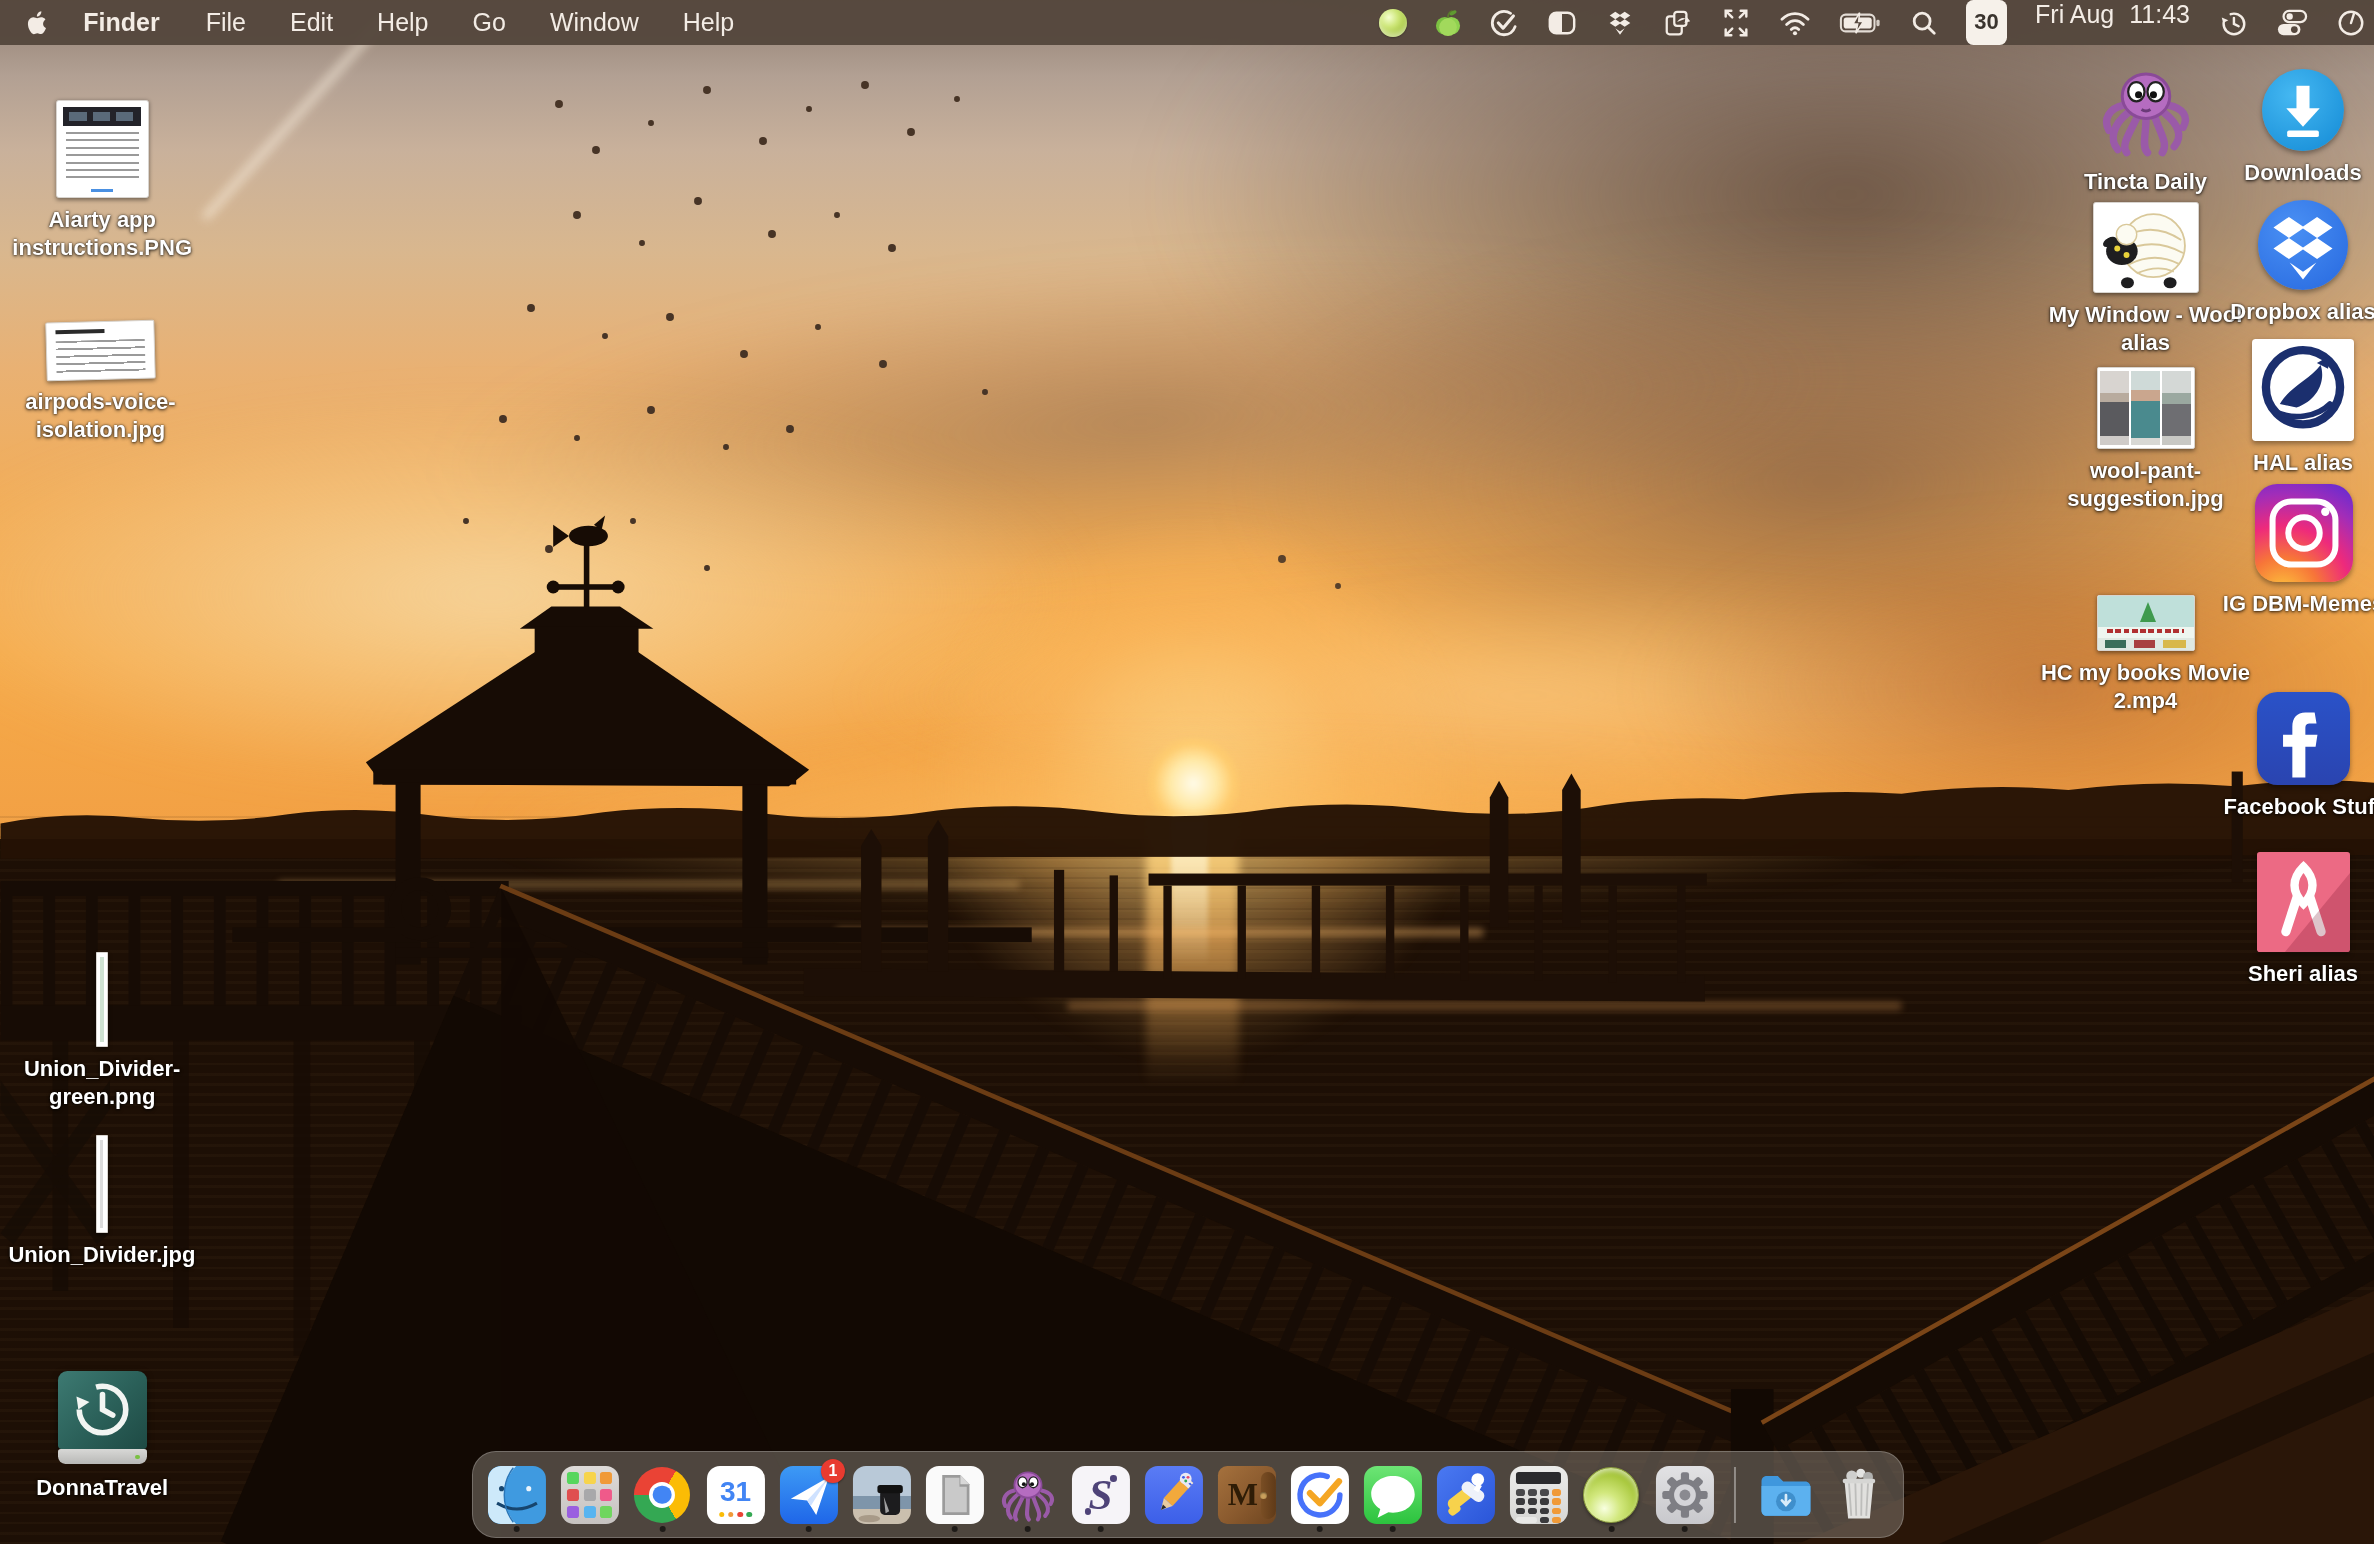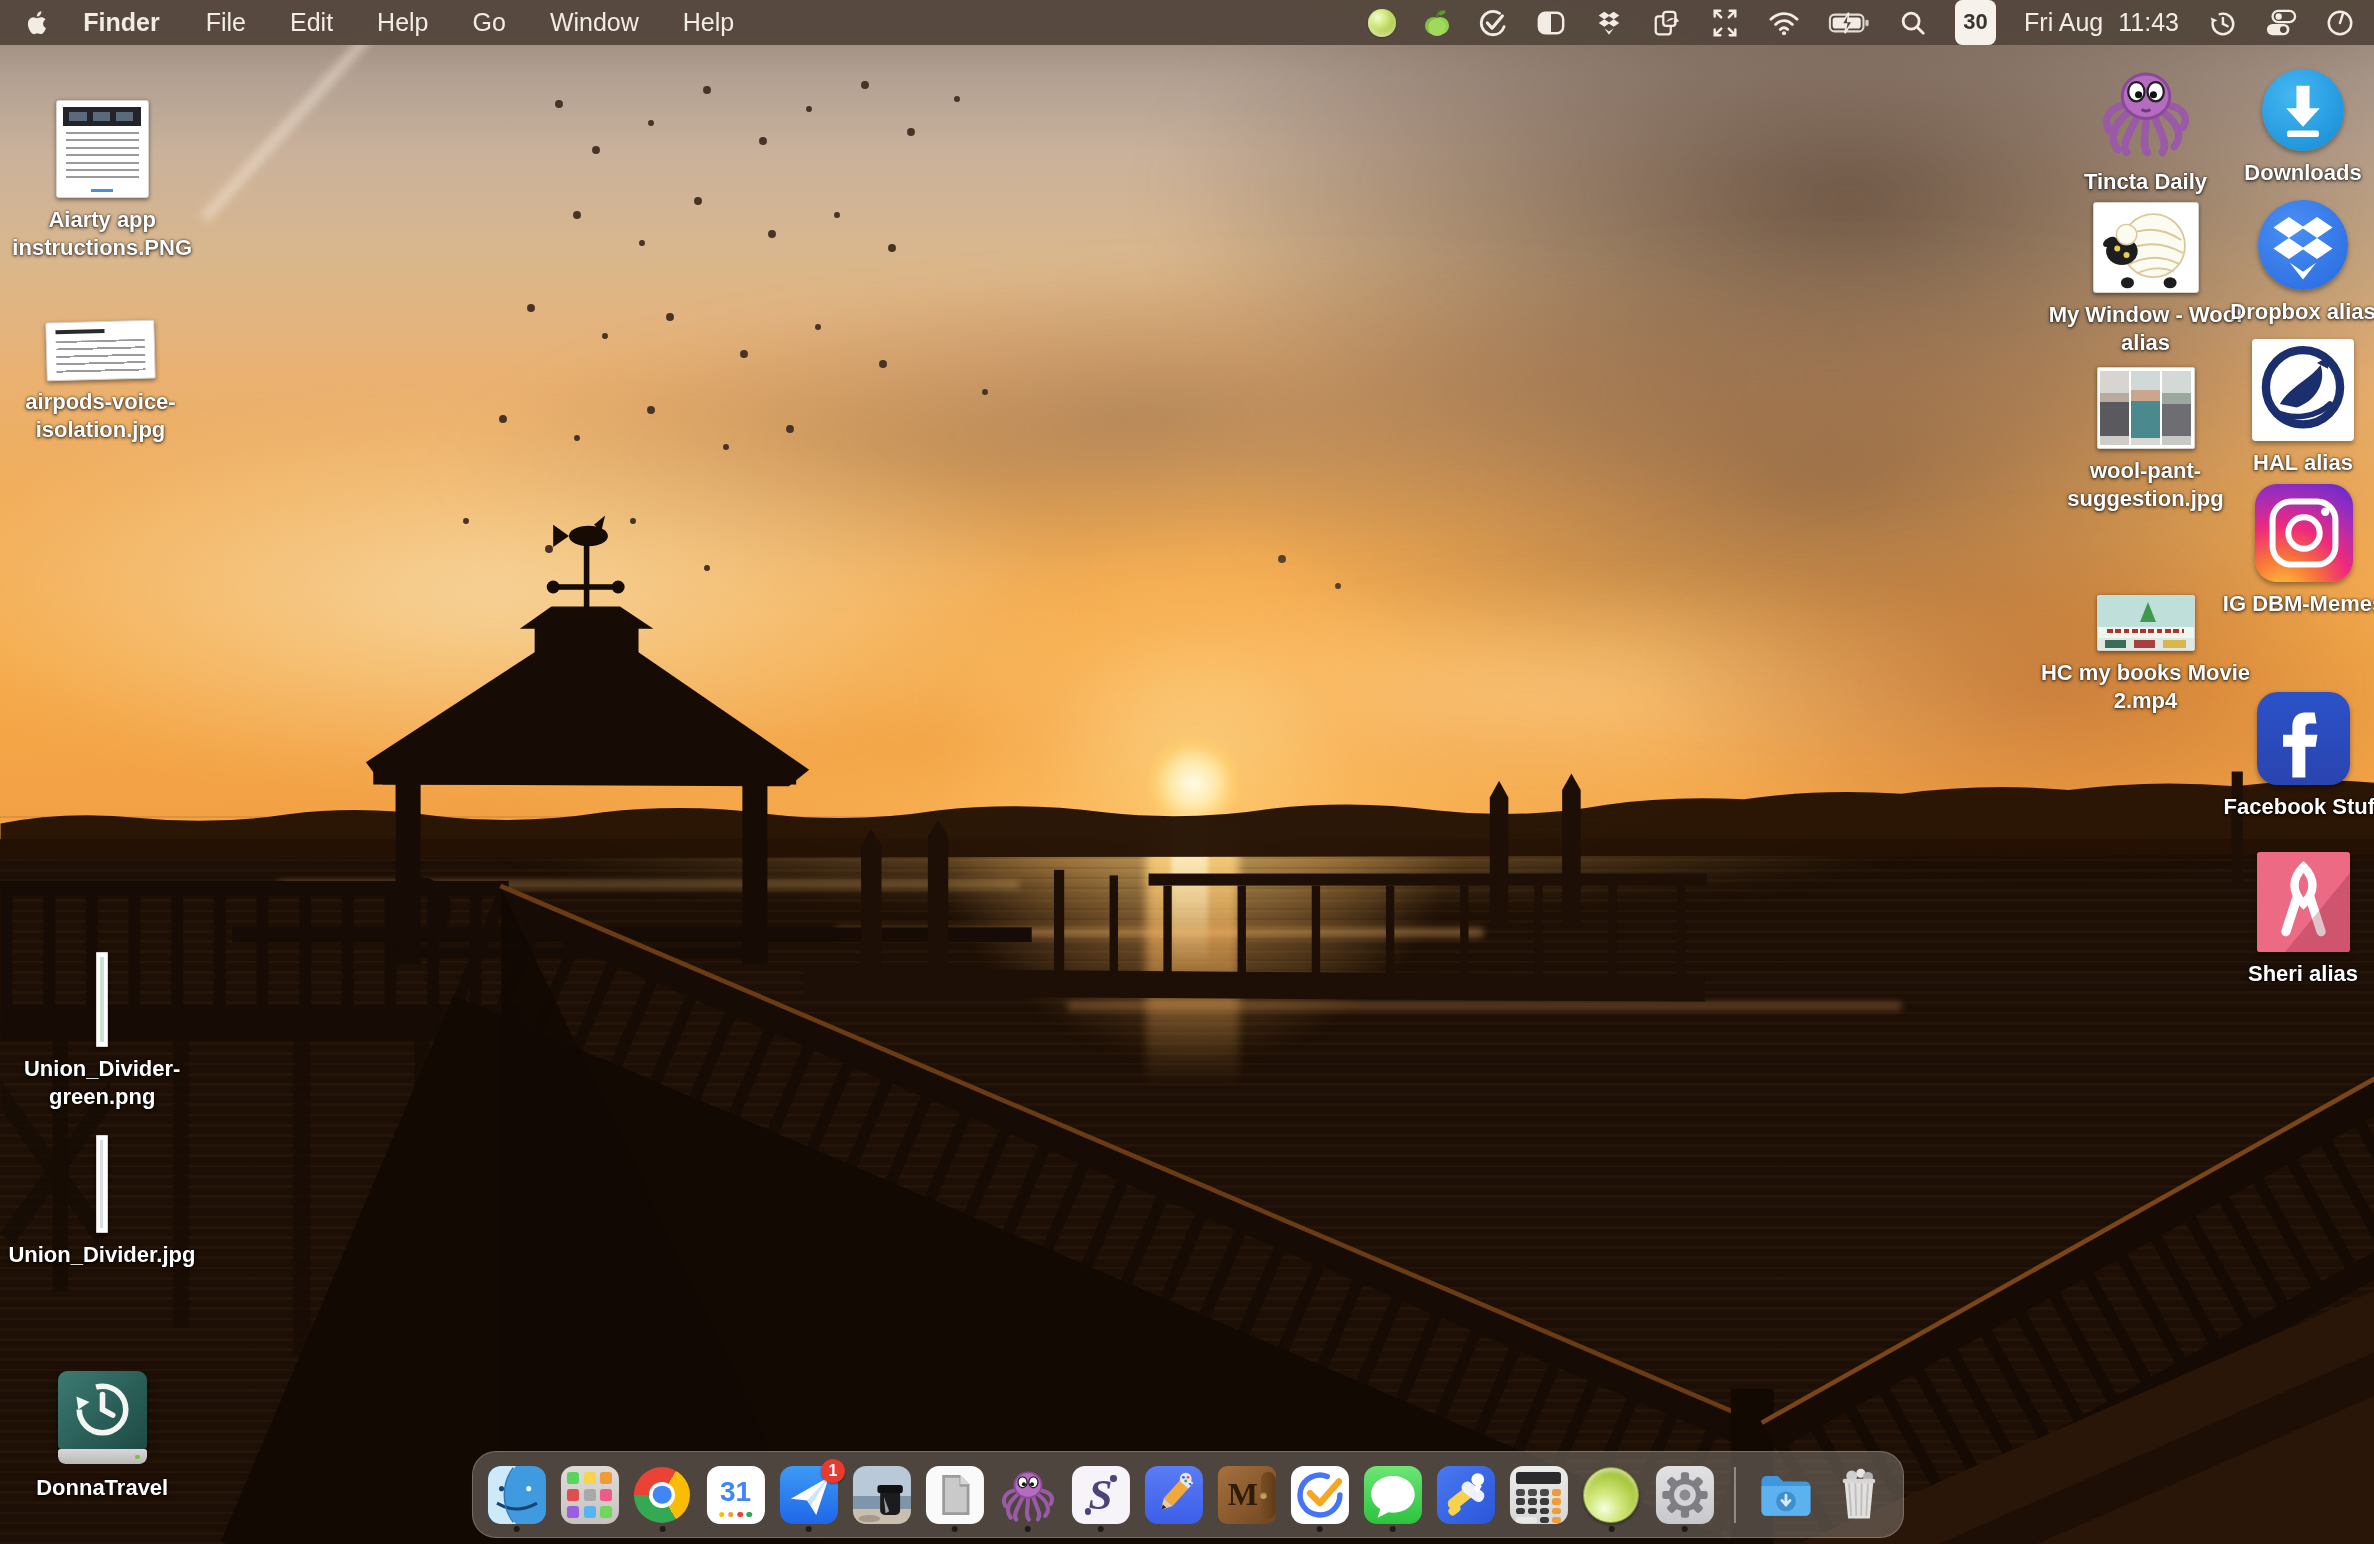--- a/index.html
+++ b/index.html
@@ -49,21 +49,21 @@
   .glint3 { position:absolute; left:278px; top:881px; width:742px; height:7.4px; background:rgba(255,200,120,.35); filter:blur(3.7px); border-radius:4.6px; }
   .pier-svg { position:absolute; left:0; top:0; width:2375px; height:1544px; }
 
   
   #menubar { position:absolute; left:0; top:0; width:2375px; height:45px; background:rgba(85,71,61,.97);
     display:flex; align-items:center; color:#f3ece5; font-size:25px; z-index:50; }
   .mb-left { display:flex; align-items:center; gap:0; }
   .mi { padding:8px 22px; height:45px; display:flex; align-items:center; }
   .mi.appname { font-weight:700; padding:0 24px; }
   .apple-wrap { padding:0 9.3px 0 26px; display:flex; align-items:center; }
-  .mb-right { margin-left:auto; display:flex; align-items:center; gap:28px; padding-right:20px; }
+  .mb-right { margin-left:auto; display:flex; align-items:flex-start; gap:28px; padding-right:9px; }
   .sic { display:flex; align-items:center; justify-content:center; height:45px; }
   .orb-sm { width:28px; height:28px; border-radius:50%;
     background:radial-gradient(circle at 35% 30%, #f4ffd0 0%, #cde678 35%, #a3c43c 70%, #7f9e1e 100%);
     box-shadow:inset 0 -3.7px 5.6px rgba(255,255,255,.5), 0 0.9px 1.9px rgba(0,0,0,.3); }
   .datebadge { background:#f6f1ea; color:#3a342e; font-weight:700; font-size:22px; border-radius:7.4px;
     padding:1.9px 8.3px; line-height:1.1; }
   .clocktext { font-size:25px; display:flex; gap:15px; }
 
   
   .dicon { position:absolute; width:223px; text-align:center; z-index:10; cursor:default; }

